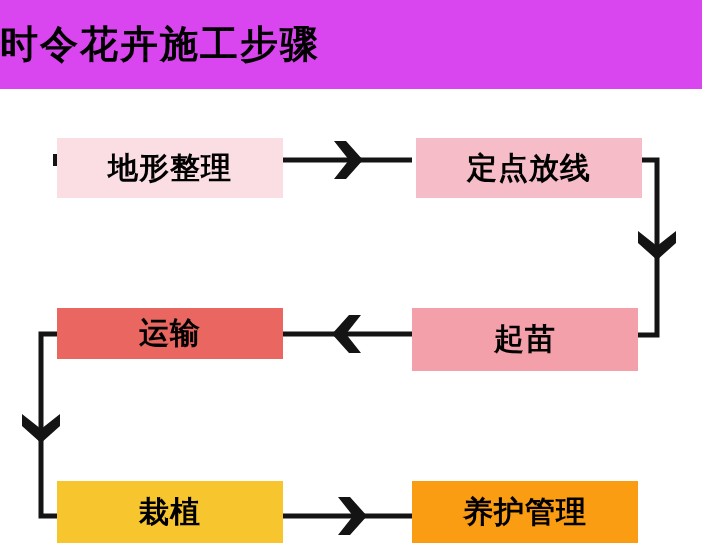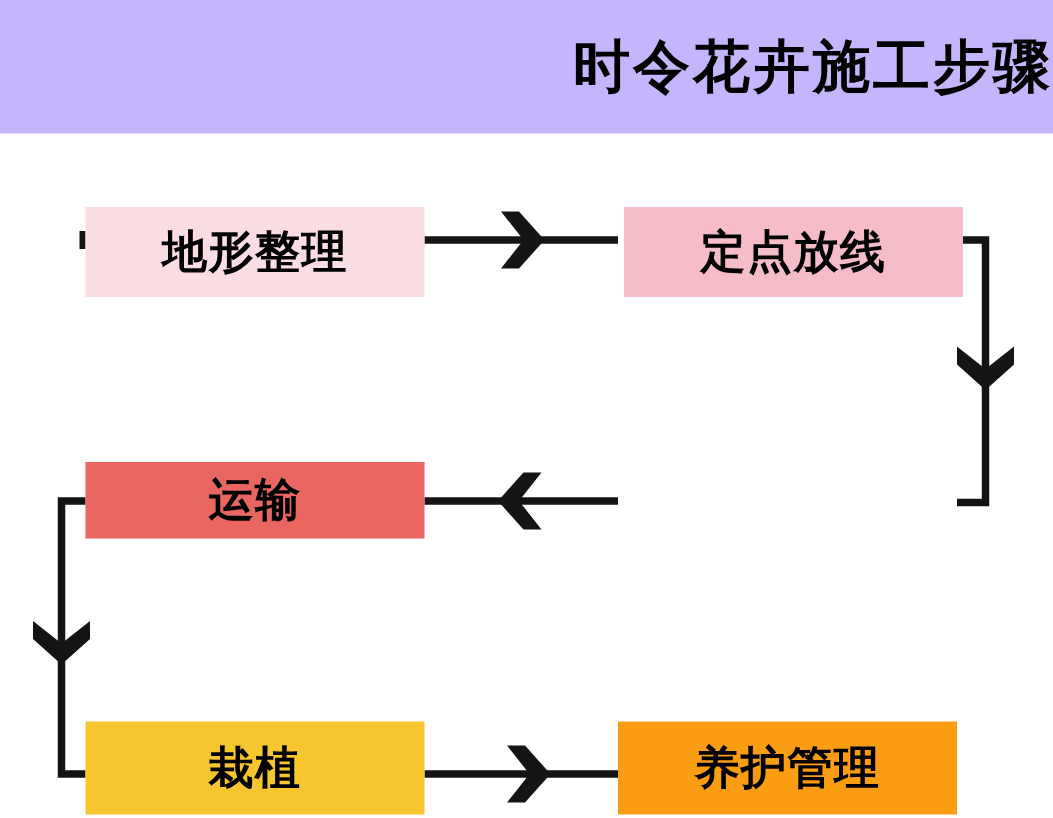--- a/index.html
+++ b/index.html
@@ -8,24 +8,24 @@
     width: 702px;
     height: 545px;
     overflow: hidden;
     background: #ffffff;
     font-family: "Liberation Sans", "DejaVu Sans", sans-serif;
   }
   .header {
     position: absolute;
     left: 0; top: 0;
     width: 702px; height: 89px;
-    background: #c4b5fd;
+    background: #d946ef;
     display: flex;
     align-items: center;
-    justify-content: flex-end;
+    justify-content: flex-start;
   }
   .header .title {
     font-size: 38px;
     font-weight: 900;
     letter-spacing: 2px;
     color: #000000;
   }
   .connectors {
     position: absolute;
     left: 0; top: 0;
@@ -86,20 +86,23 @@
 
   <div class="node n1" style="background: rgb(251, 222, 227);">
     <span>地形整理</span>
   </div>
   <div class="node n2" style="background: rgb(246, 189, 201);">
     <span>定点放线</span>
   </div>
   <div class="node n3" style="background: rgb(233, 102, 97);">
     <span>运输</span>
   </div>
+  <div class="node n4" style="background: rgb(244, 160, 171);">
+    <span>起苗</span>
+  </div>
   <div class="node n6" style="background: rgb(251, 157, 18);">
     <span>养护管理</span>
   </div>
   <div class="node n5" style="background: rgb(247, 198, 47);">
     <span>栽植</span>
   </div>
 
 </div>
 
 </body></html>

